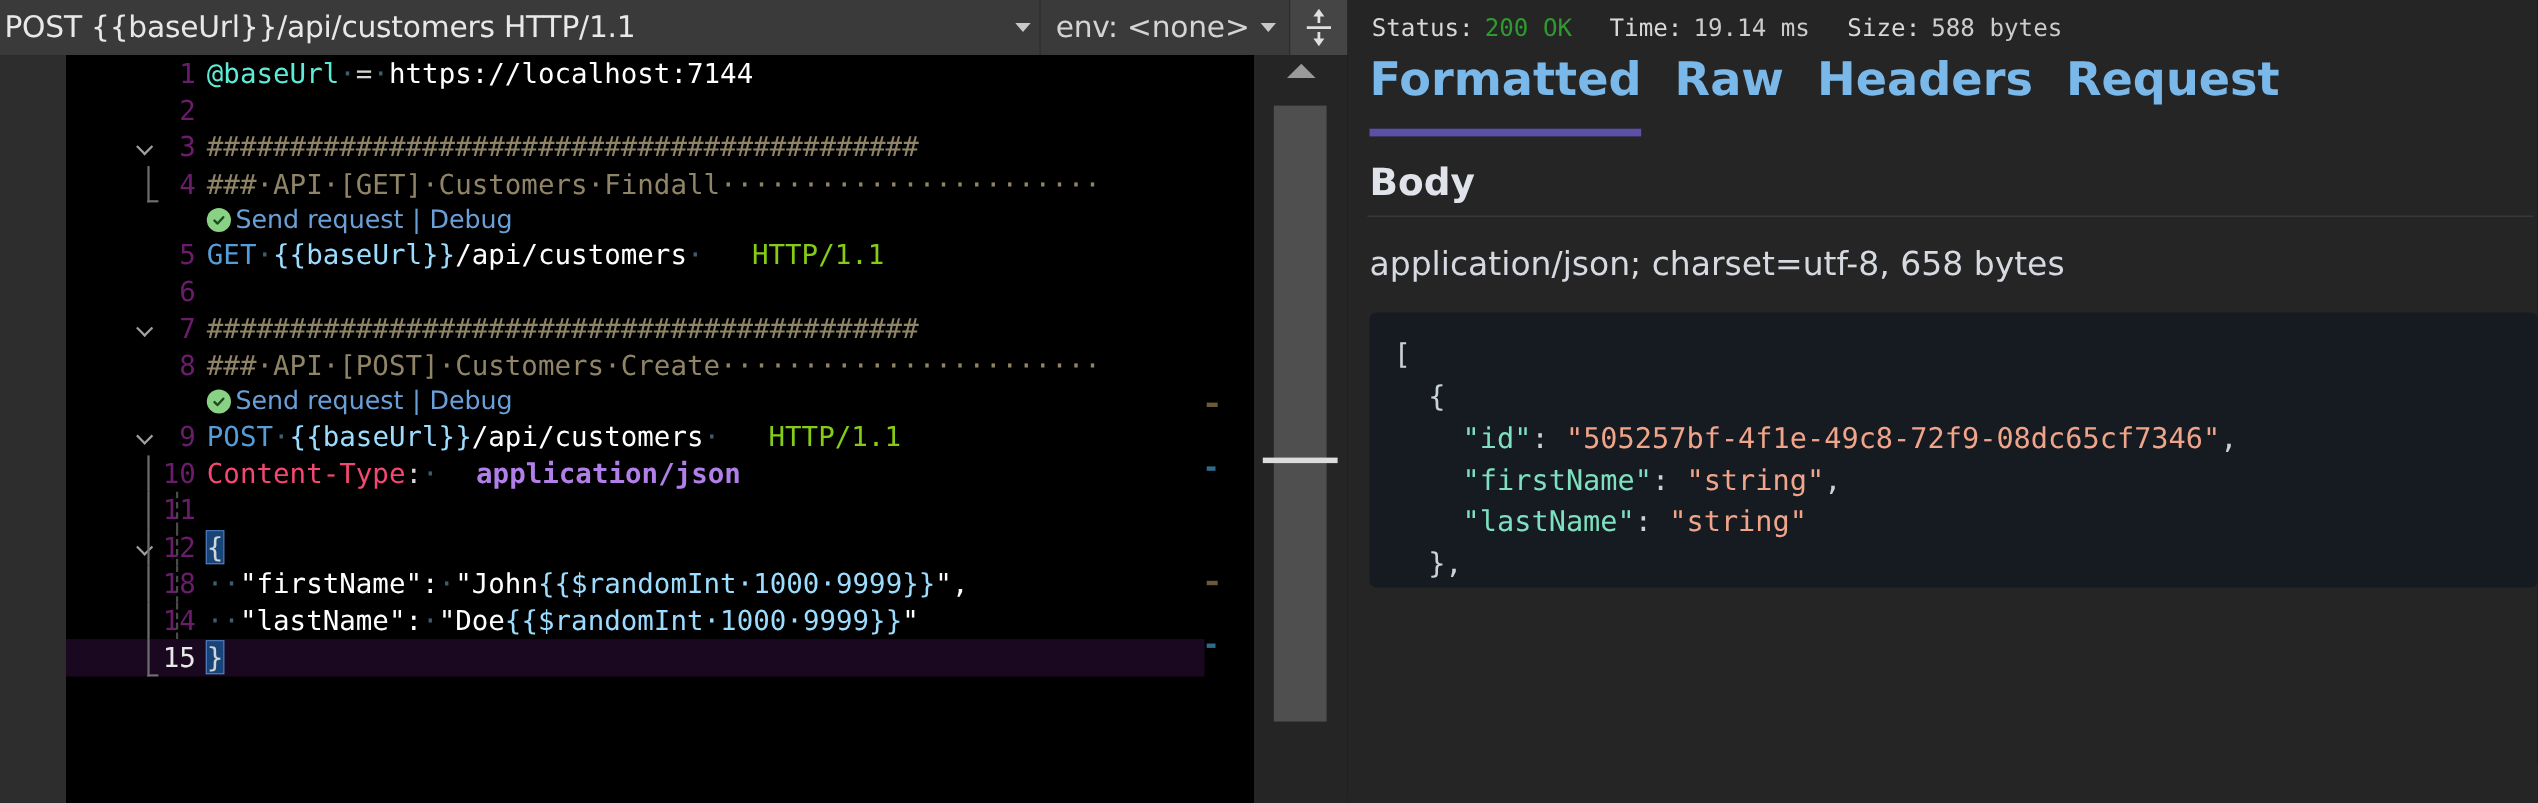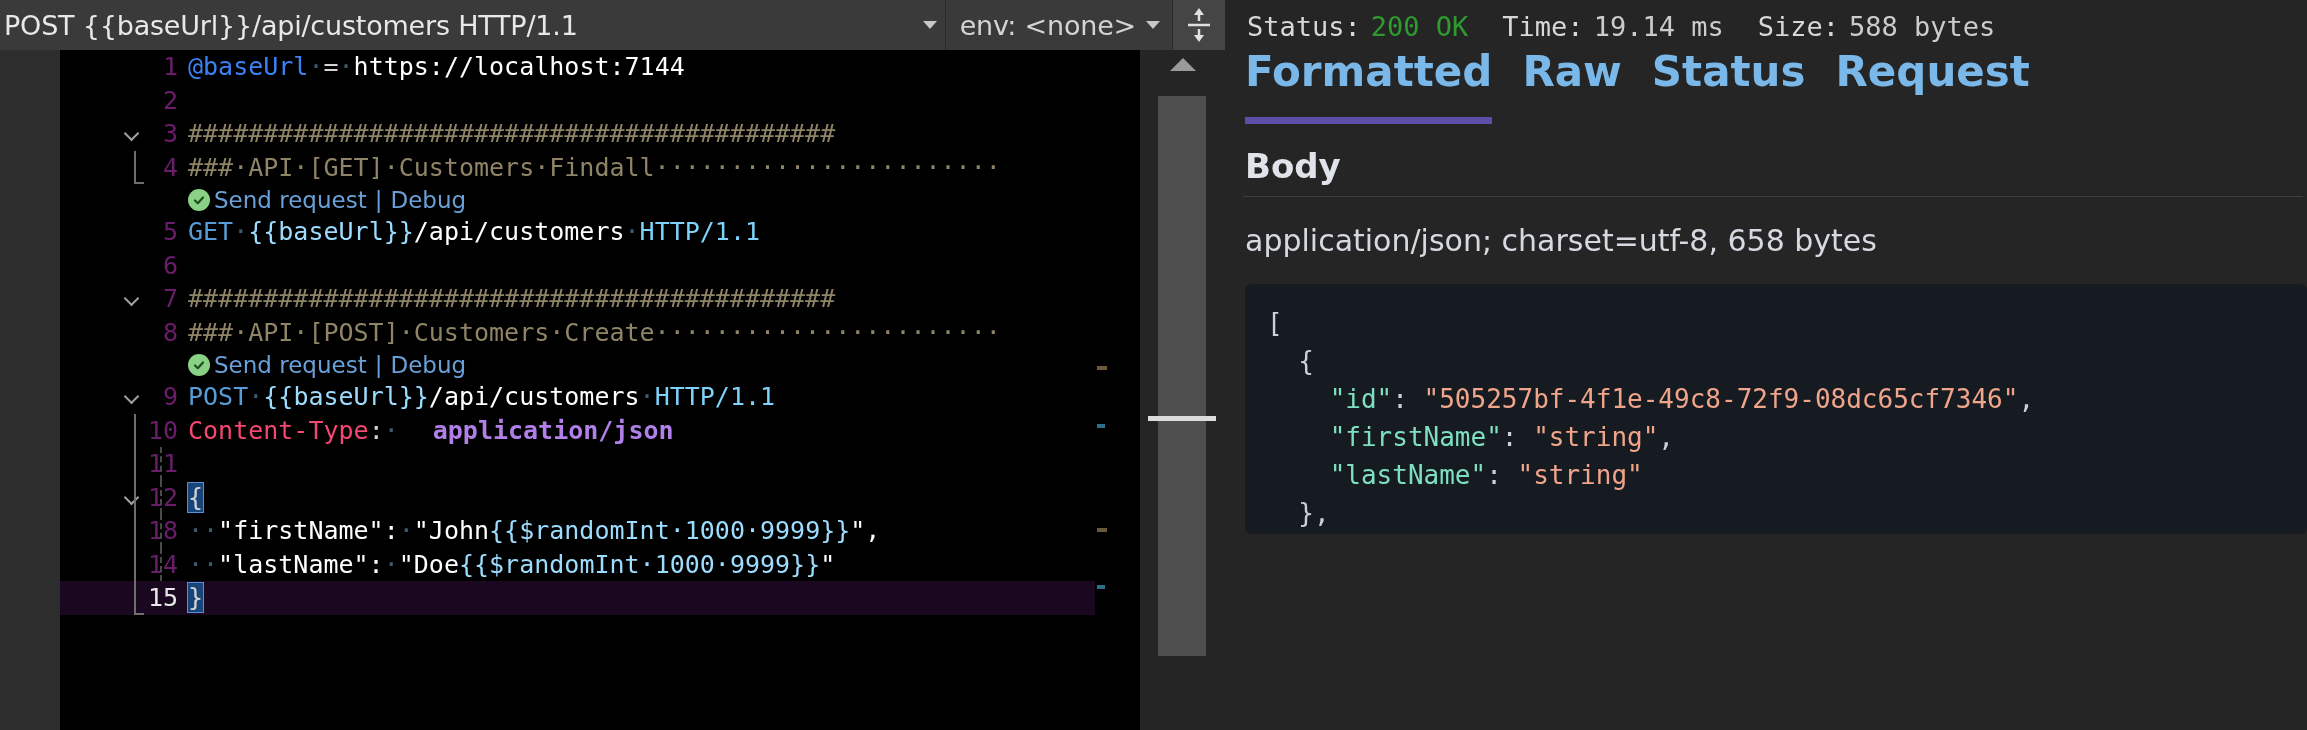--- a/index.html
+++ b/index.html
@@ -122,27 +122,27 @@
     content: ""; position: absolute; left: 0; bottom: 0;
     width: 10px; height: 2px; background: #6e6e6e;
   }
   .iguide {
     position: absolute; left: 100px; top: 0;
     width: 0; height: 33.5px;
     border-left: 2px dashed #4a4a4a;
   }
 
   
-  .t-var     { color: #3b82f6; }
+  .t-var     { color: #5eead4; }
   .t-op      { color: #d4d4d4; }
   .t-url     { color: #ffffff; }
   .t-comment { color: #8f8466; }
   .t-method  { color: #569cd6; }
   .t-tmpl    { color: #9cdcfe; }
-  .t-ver     { color: #7dd3fc; }
+  .t-ver     { color: #84cc16; margin-left: 44px; }
   .t-hkey    { color: #f44771; }
   .t-hval    { color: #b07fe8; font-weight: bold; margin-left: 34px; }
   .t-jstr    { color: #ffffff; }
   .t-dot     { color: #3b5f6e; }
   .t-brace-hl {
     color: #d4d4d4;
     background: #17457a;
     outline: 1px solid #5a8fd6;
   }
 
@@ -207,21 +207,21 @@
     width: 1082px; height: 730px;
     background: #252526;
     flex: 0 0 1082px;
     padding: 0 0 0 18px;
     overflow: hidden;
   }
   .status-bar {
     display: flex; align-items: center;
     height: 52px;
     font-family: "DejaVu Sans Mono", "Liberation Mono", monospace;
-    font-size: 27px;
+    font-size: 22px;
     color: #d8d8d8;
     padding-left: 4px;
     white-space: nowrap;
   }
   .status-bar .lbl { color: #d8d8d8; }
   .status-bar .val { color: #cccccc; margin-left: 10px; }
   .status-bar .val.ok { color: #2d9b2d; }
   .status-bar .grp { display: flex; align-items: center; margin-right: 34px; }
 
   .tabs {
@@ -374,21 +374,21 @@
       </div>
       <div class="grp">
         <span class="lbl">Size:</span>
         <span class="val">588 bytes</span>
       </div>
     </div>
 
     <div class="tabs" id="resp-tabs">
         <div class="tab active" style="--ac: #5b4fa8;">Formatted</div>
         <div class="tab">Raw</div>
-        <div class="tab">Status</div>
+        <div class="tab">Headers</div>
         <div class="tab">Request</div>
       </div>
 
     <div class="body-heading">Body</div>
     <div class="hrule"></div>
     <div class="content-type">application/json; charset=utf-8, 658 bytes</div>
 
     <div class="json-block" id="json-block">
         <div class="json-line"><span class="j-punct">[</span></div>
         <div class="json-line"><span class="j-punct">  {</span></div>

